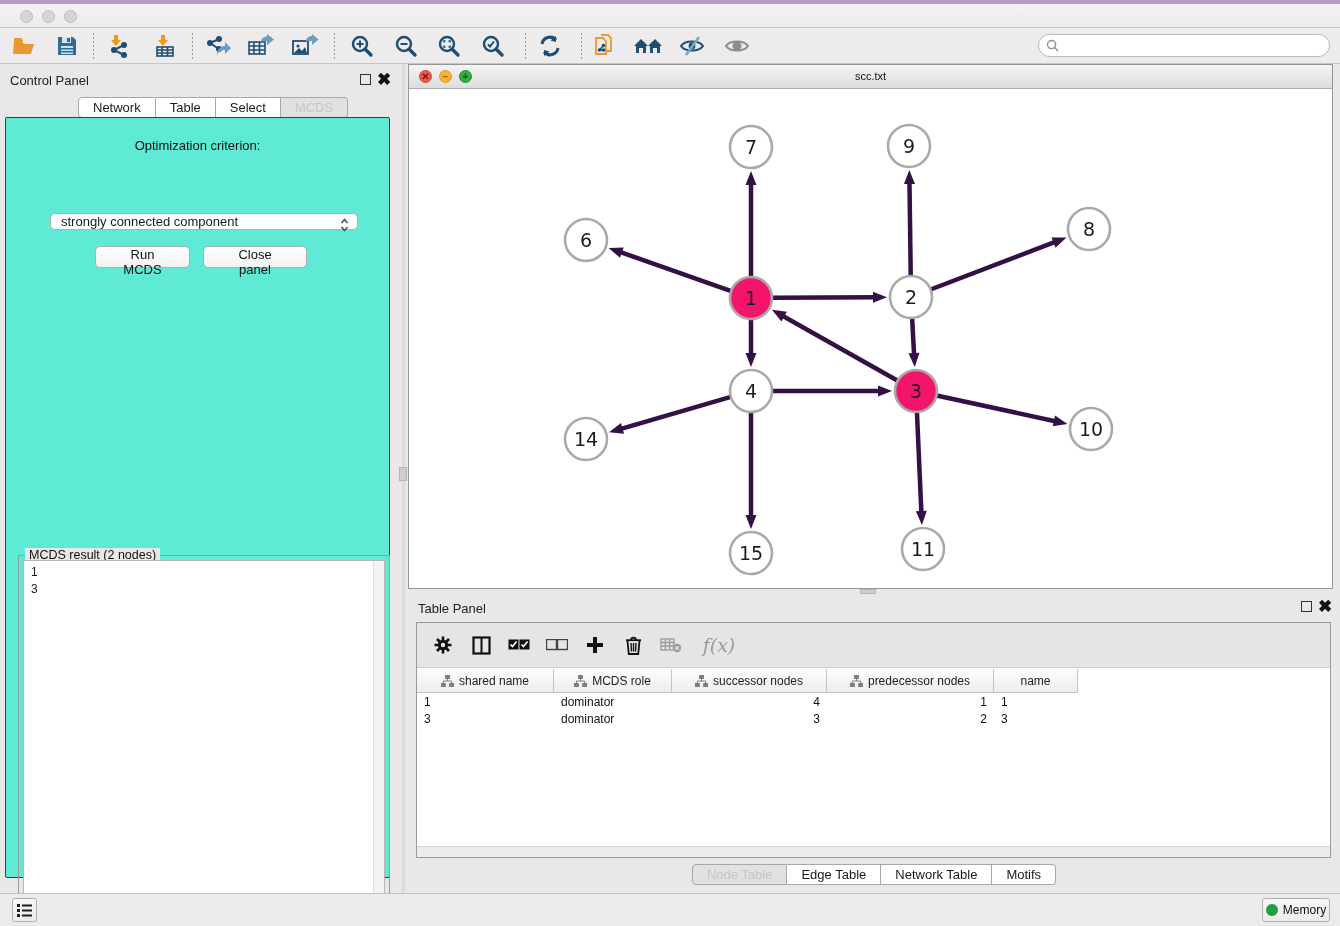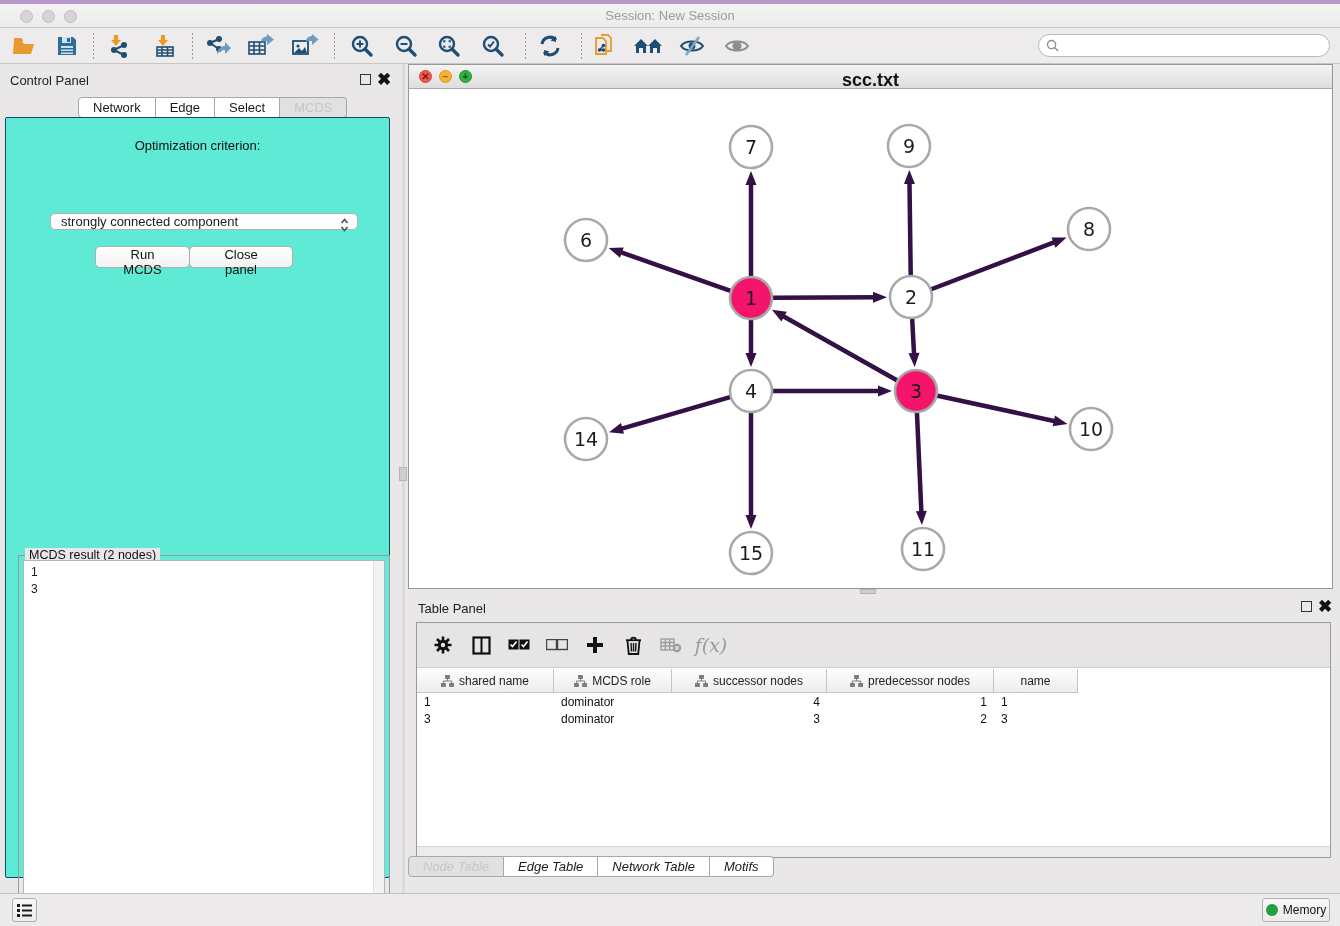--- a/index.html
+++ b/index.html
@@ -57,59 +57,58 @@
     border:1px solid #b5b5b5; font-size:12px; line-height:17px; padding:3px 0 0 7px; white-space:pre-line; }
   .gb-scroll { position:absolute; right:6px; top:13px; width:11px; height:360px; background:#f3f3f3; border-left:1px solid #e0e0e0; }
 
   
   .net-window { position:absolute; left:408px; top:64px; width:925px; height:525px;
     border:1px solid #979797; background:#fff; }
   .net-titlebar { position:absolute; left:0; top:0; width:100%; height:24px;
     background:linear-gradient(#f4f4f4,#dddddd); border-bottom:1px solid #aaa; }
   .nt-dot { position:absolute; top:5px; width:13px; height:13px; border-radius:50%;
     font-size:10px; font-weight:bold; text-align:center; line-height:12px; }
-  .net-title { position:absolute; top:5px; width:100%; text-align:center; font-size:18px; font-weight:bold; color:#111; }
+  .net-title { position:absolute; top:5px; width:100%; text-align:center; font-size:11px; font-weight:normal; color:#111; }
   .net-canvas { position:absolute; left:0; top:24px; width:923px; height:499px; background:#fff; }
 
   
   .table-panel { position:absolute; left:408px; top:595px; width:932px; height:298px; }
   .tp-box { position:absolute; left:8px; top:27px; width:915px; height:236px;
     border:1px solid #9a9a9a; background:#fff; }
   .tp-toolbar { position:absolute; left:0; top:0; width:100%; height:45px; background:#e6e4e4; border-bottom:1px solid #cfcfcf; }
   .tp-tbtn { position:absolute; top:6px; width:32px; height:32px; border:none; background:transparent;
     display:flex; align-items:center; justify-content:center; }
   .th-row { position:absolute; left:0; top:46px; width:661px; height:24px;
     background:linear-gradient(#fdfdfd,#ededed); border-bottom:1px solid #c4c4c4; display:flex; }
   .th-cell { height:100%; border-right:1px solid #c4c4c4; display:flex; align-items:center;
     justify-content:center; gap:5px; font-size:12px; color:#222; }
   .td-row { position:absolute; left:0; width:661px; height:17px; display:flex; }
   .td-cell { font-size:12px; color:#111; padding:1px 7px 0 7px; overflow:hidden; }
   .tp-hscroll { position:absolute; left:0; bottom:0; width:100%; height:11px; background:#ececec; border-top:1px solid #d4d4d4; }
-  .tp-tabs { position:absolute; top:261px; left:0; width:100%; display:flex; justify-content:flex-start;font-style:italic; }
+  .tp-tabs { position:absolute; top:269px; left:0; width:100%; display:flex; justify-content:center; }
   .gray-icon { color:#9a9a9a; }
 
   
   .statusbar { position:absolute; left:0; top:893px; width:1340px; height:33px;
     background:#eceaeb; border-top:1px solid #c2c2c2; }
   .sb-btn { position:absolute; top:4px; height:24px; background:linear-gradient(#f8f6f7,#eceaeb);
     border:1px solid #b0b0b0; border-radius:3px; display:flex; align-items:center; justify-content:center; gap:5px;
     font-size:12px; font-family:"Liberation Sans",sans-serif; color:#111; }
 
   .splitter-v { position:absolute; left:402px; top:64px; width:3px; height:829px; background:#dcdadb; }
   .split-handle { position:absolute; background:#cfcdce; border:1px solid #b5b3b4; }
 </style>
 </head>
 <body>
 
 <div class="titlebar">
   <div class="accent"></div>
   <span class="tl-dot" style="left:20px"></span>
   <span class="tl-dot" style="left:42px"></span>
   <span class="tl-dot" style="left:64px"></span>
-  <div class="win-title">Session: New Session</div>
 </div>
 
 <div class="toolbar">
   <button class="tbtn" style="left:6px">
     <svg width="26" height="22" viewBox="0 0 26 22">
       <path d="M2 6 L10 6 L12 9 L22 9 L19 19 L1 19 Z" fill="#e8992f"></path>
       <path d="M2 6 L2 3 L9 3 L11 5 L11 6" fill="#e8992f"></path>
     </svg>
   </button>
   <button class="tbtn" style="left:48px">
@@ -247,38 +246,38 @@
   </div>
 </div>
 
 <div class="control-panel">
   <div style="position:absolute; left:10px; top:9px;" class="panel-title">Control Panel</div>
   <span class="float-icon" style="position:absolute; left:360px; top:10px;"></span>
   <span class="close-x" style="position:absolute; left:377px; top:10px;">✖</span>
 
   <div class="seg-strip" style="left:78px; top:33px;">
     <span class="seg">Network</span>
-    <span class="seg">Edge</span>
+    <span class="seg">Table</span>
     <span class="seg">Select</span>
     <span class="seg active">MCDS</span>
   </div>
 
   <div class="cp-box">
     <div class="cp-label" style="top:20px;">Optimization criterion:</div>
     <div class="dropdown">
       <span>strongly connected component</span>
       <span class="dd-chevrons">
         <svg width="9" height="16" viewBox="0 0 9 16">
             <path d="M1.5 6 L4.5 2.5 L7.5 6" fill="none" stroke="#555" stroke-width="1.7"></path>
             <path d="M1.5 10 L4.5 13.5 L7.5 10" fill="none" stroke="#555" stroke-width="1.7"></path>
           </svg>
       </span>
     </div>
     <button class="aqua-btn" style="left:89px; top:128px; width:95px;">Run MCDS</button>
-    <button class="aqua-btn" style="left:183px; top:128px; width:104px;">Close panel</button>
+    <button class="aqua-btn" style="left:197px; top:128px; width:104px;">Close panel</button>
 
     <div class="groupbox">
       <div class="gb-border"></div>
       <div class="gb-title">MCDS result (2 nodes)</div>
       <div class="gb-text">1
 3</div>
       <div class="gb-scroll"></div>
     </div>
   </div>
 </div>
@@ -403,21 +402,21 @@
       <button class="tp-tbtn" style="left:238px">
         <svg width="22" height="16" viewBox="0 0 22 16">
           <g stroke="#9a9a9a" stroke-width="1.3" fill="none">
             <rect x="1" y="2" width="13" height="11"></rect>
             <path d="M1 5.5 L14 5.5 M1 9 L14 9 M5.3 2 L5.3 13 M9.6 2 L9.6 13"></path>
           </g>
           <circle cx="17" cy="11" r="4.2" fill="#9a9a9a"></circle>
           <path d="M15.2 9.2 L18.8 12.8 M18.8 9.2 L15.2 12.8" stroke="#e6e4e4" stroke-width="1.3"></path>
         </svg>
       </button>
-      <button class="tp-tbtn" style="left:272px; width:44px;justify-content:center;">
+      <button class="tp-tbtn" style="left:280px; width:44px;justify-content:center;">
         <span class="gray-icon" style="font-family:'DejaVu Serif',serif; font-style:italic; font-size:19px;">f(x)</span>
       </button>
     </div>
 
     <div class="th-row" id="table-header">
         <div class="th-cell" style="width: 137px;">
           <svg width="13" height="12" viewBox="0 0 13 12">
             <g stroke="#7d7d7d" stroke-width="1" fill="#7d7d7d">
               <rect x="4.6" y="0.5" width="3.8" height="3"></rect>
               <rect x="0.5" y="8.5" width="3.8" height="3"></rect>

